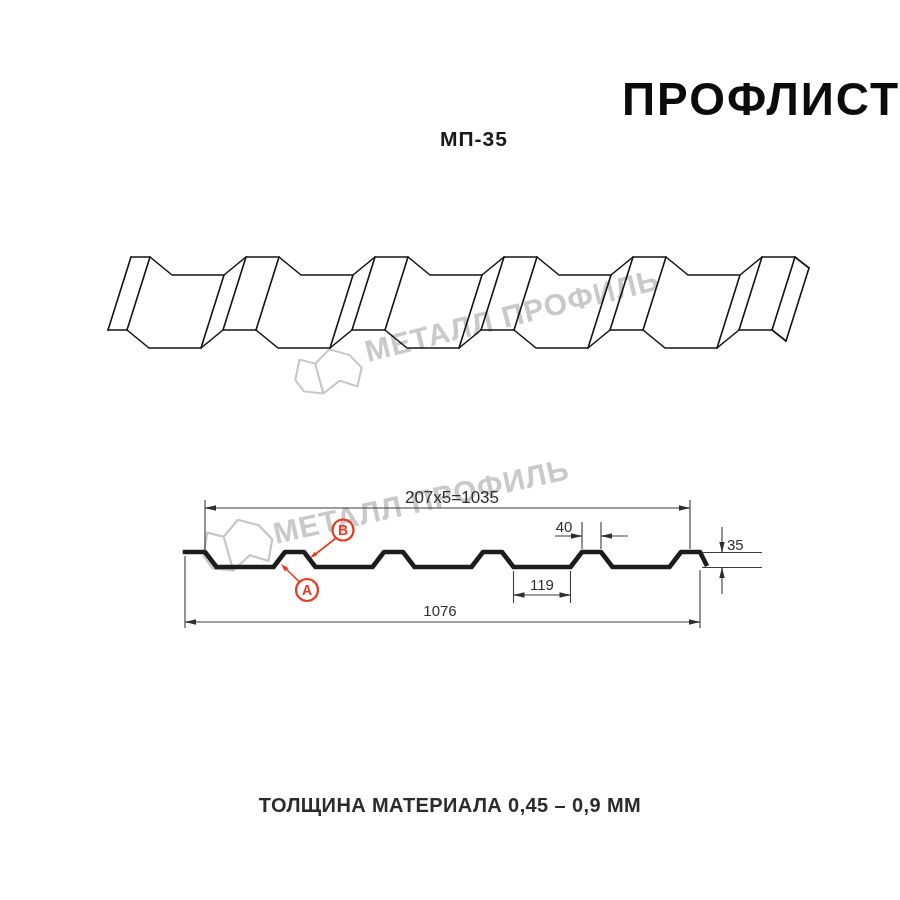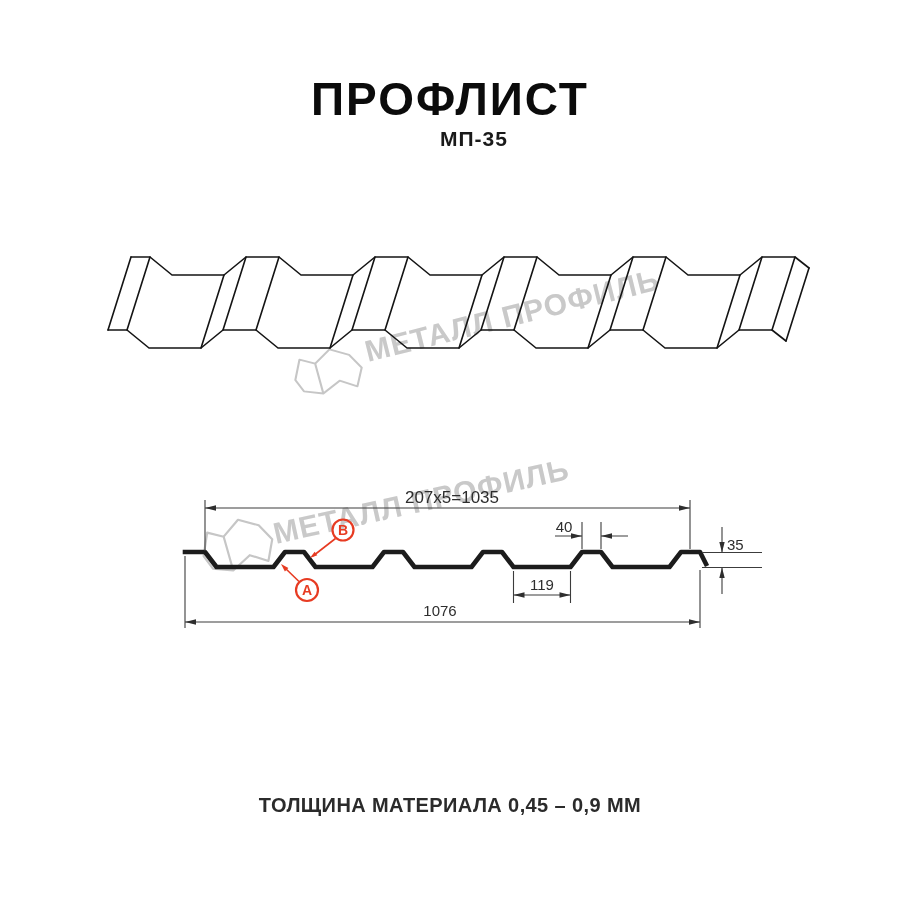--- a/index.html
+++ b/index.html
@@ -1,18 +1,18 @@
 <!DOCTYPE html>
 <html><head>
 <meta charset="utf-8">
 <style>
   html,body{margin:0;padding:0;background:#ffffff;}
   .page{position:relative;width:900px;height:900px;background:#ffffff;overflow:hidden;
         font-family:"Liberation Sans",sans-serif;}
-  .title{position:absolute;left:0;top:72px;width:900px;text-align:center;
+  .title{position:absolute;left:0;top:72px;width:900px;text-align:right;
          font-size:46px;font-weight:bold;letter-spacing:2px;color:#0b0b0b;}
   .subtitle{position:absolute;left:0;top:127px;width:900px;text-align:center;
             font-size:21px;font-weight:600;letter-spacing:1px;color:#1a1a1a;margin-left:24px;}
   .footer-note{position:absolute;left:0;top:794px;width:900px;text-align:center;
                font-size:20px;font-weight:bold;letter-spacing:0.4px;color:#2b2b2b;}
   svg{position:absolute;left:0;top:0;}
   .thin{stroke:#141414;stroke-width:1.6;fill:none;stroke-linejoin:round;stroke-linecap:round;}
   .profile{stroke:#1c1c1c;stroke-width:4.6;fill:none;stroke-linejoin:round;stroke-linecap:square;}
   .dim{stroke:#3c3c3c;stroke-width:1.1;fill:none;}
   .dimhead{fill:#2e2e2e;stroke:none;}

